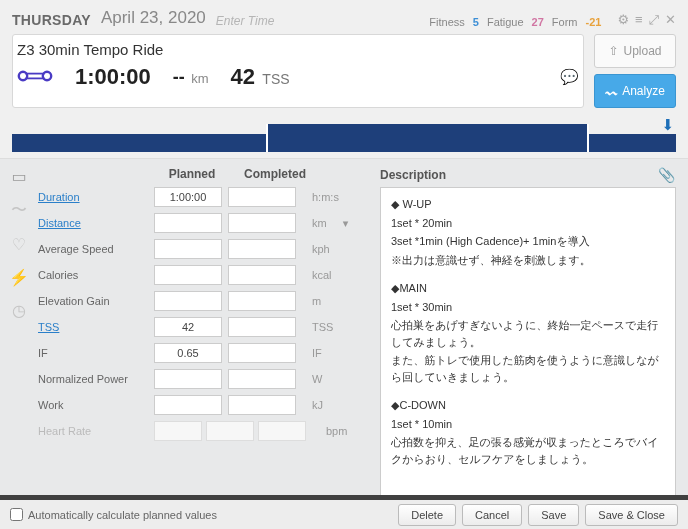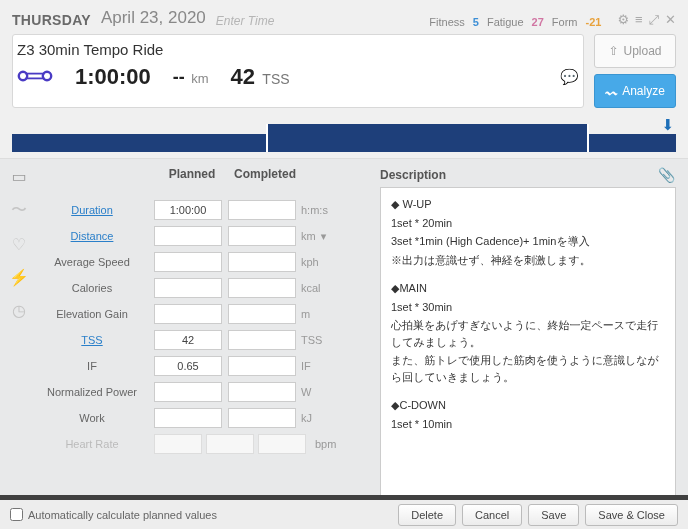--- a/index.html
+++ b/index.html
@@ -36,31 +36,31 @@
 .seg-low{flex:1.6;height:18px;align-self:flex-end}
 .seg-high{flex:2;height:28px;align-self:flex-end;border-left:2px solid #fff;border-right:2px solid #fff}
 .seg-low2{flex:0.55;height:18px;align-self:flex-end}
 .dl-icon{position:absolute;right:14px;top:0;color:#1e6fb8;font-size:15px;cursor:pointer}
 .main{display:flex;height:calc(529px - 178px);background:#e8e9ea}
 .left-tabs{width:38px;background:#e8e9ea;display:flex;flex-direction:column;align-items:center;padding-top:8px;gap:14px}
 .left-tabs span{color:#c5c5c5;font-size:16px;cursor:pointer}
 .left-tabs .active{color:#9a9a9a}
 .content{flex:1;display:flex;padding:8px 12px 0 0;gap:12px;overflow:hidden}
 .plan-grid{width:330px}
-.ph-row{display:flex;margin-bottom:18px}
+.ph-row{display:flex;margin-bottom:5px}
 .ph-label{width:118px}
 .ph-planned{width:72px;text-align:center;font-weight:600;color:#555}
-.ph-completed{width:72px;text-align:left;font-weight:600;color:#555;margin-left:6px}
+.ph-completed{width:72px;text-align:right;font-weight:600;color:#555;margin-left:6px}
 .grid-row{display:flex;align-items:center;margin-bottom:4px;height:22px}
-.g-label{width:116px;text-align:center;padding-right:8px;color:#666;font-size:11px}
+.g-label{width:116px;text-align:left;padding-right:8px;color:#666;font-size:11px}
 .g-label.link{color:#2a7fc9;text-decoration:underline;cursor:pointer}
 .g-input{width:68px;height:20px;border:1px solid #ccc;background:#fff;text-align:center;font-size:11px;color:#444}
 .g-input.empty{background:#fff}
 .g-gap{width:6px}
-.g-unit{font-size:11px;color:#999;margin-left:5px}
+.g-unit{font-size:11px;color:#999;margin-left:16px}
 .sub-row{display:flex;margin-top:6px;margin-bottom:3px}
 .sub-row .s-lbl{width:116px}
 .sub-row .s-col{width:52px;text-align:center;font-weight:600;color:#777;font-size:11px}
 .hr-row{display:flex;align-items:center;height:22px}
 .hr-row .g-label{color:#bbb}
 .hr-row .s-in{width:48px;height:20px;border:1px solid #ddd;background:#f7f7f7;margin-right:4px}
 .desc-col{flex:1;display:flex;flex-direction:column}
 .desc-header{display:flex;align-items:center;margin-bottom:4px}
 .desc-title{font-weight:600;color:#555}
 .attach-icon{margin-left:auto;color:#4a9de0;font-size:14px;cursor:pointer}
@@ -238,20 +238,21 @@
         <p>3set *1min (High Cadence)+ 1minを導入</p>
         <p>※出力は意識せず、神経を刺激します。</p>
         <p style="height:8px"></p>
         <p>◆MAIN</p>
         <p>1set * 30min</p>
         <p>心拍巣をあげすぎないように、終始一定ペースで走行してみましょう。</p>
         <p>また、筋トレで使用した筋肉を使うように意識しながら回していきましょう。</p>
         <p style="height:8px"></p>
         <p>◆C-DOWN</p>
         <p>1set * 10min</p>
+        <p>心拍数を抑え、足の張る感覚が収まったところでバイクからおり、セルフケアをしましょう。</p>
       </div>
     </div>
   </div>
 </div>
 
 <div class="footer">
   <label class="chk-row">
     <input type="checkbox" style="">
     <span>Automatically calculate planned values</span>
   </label>

